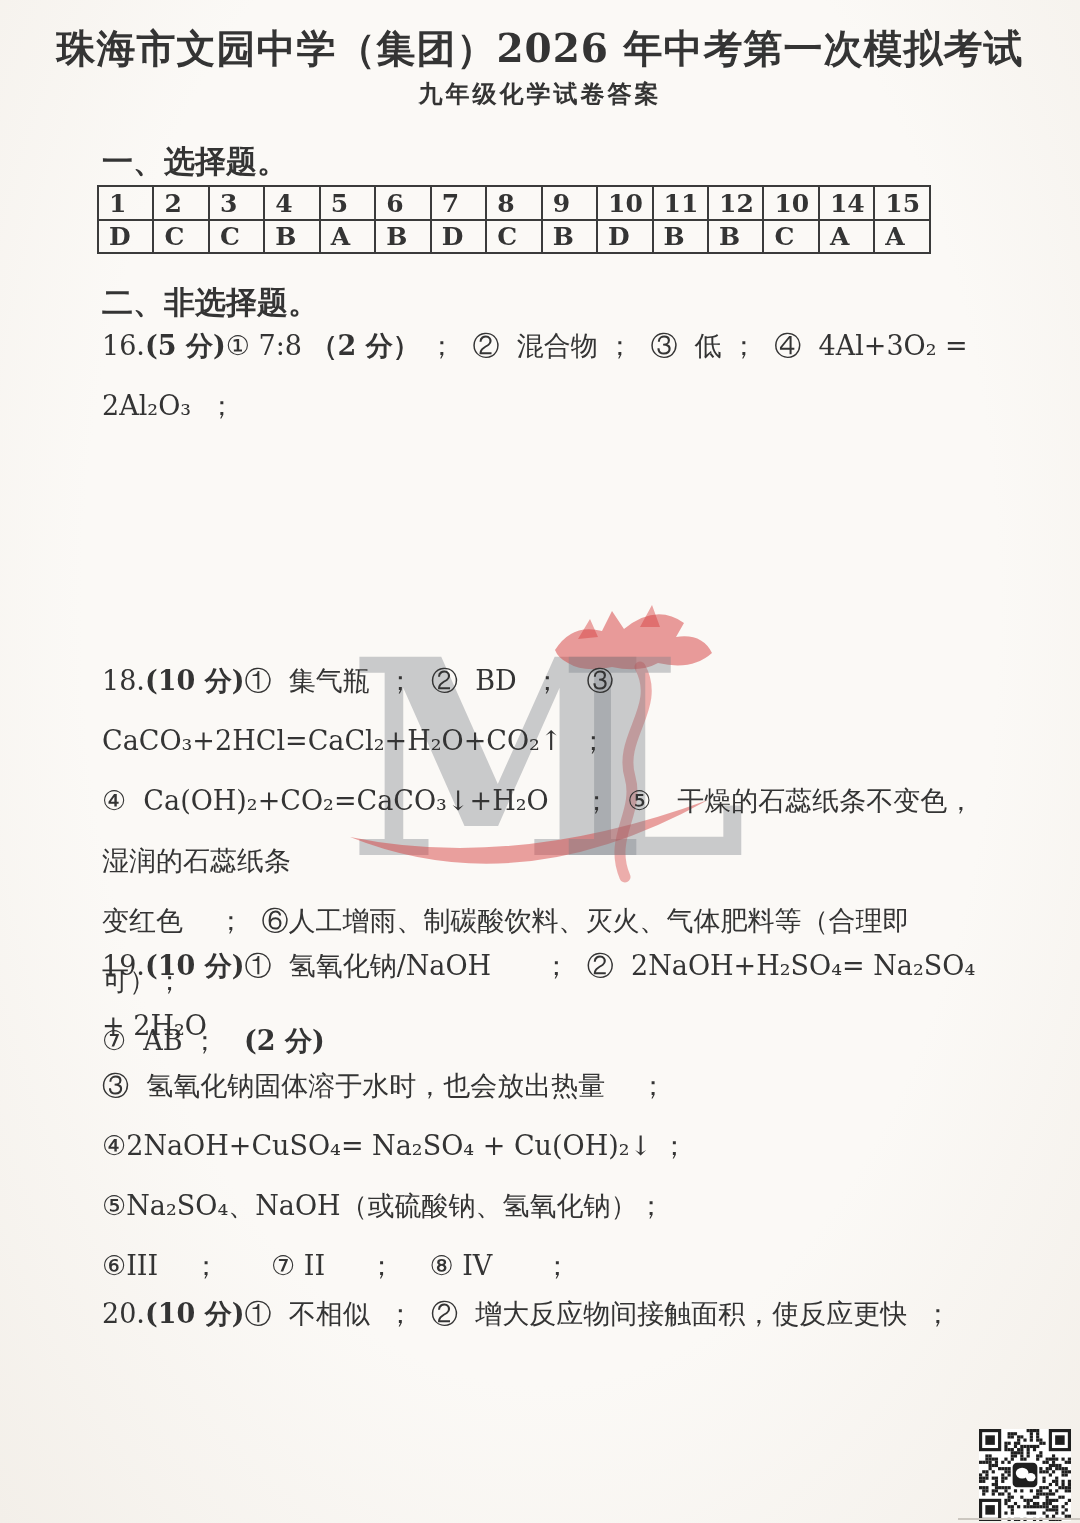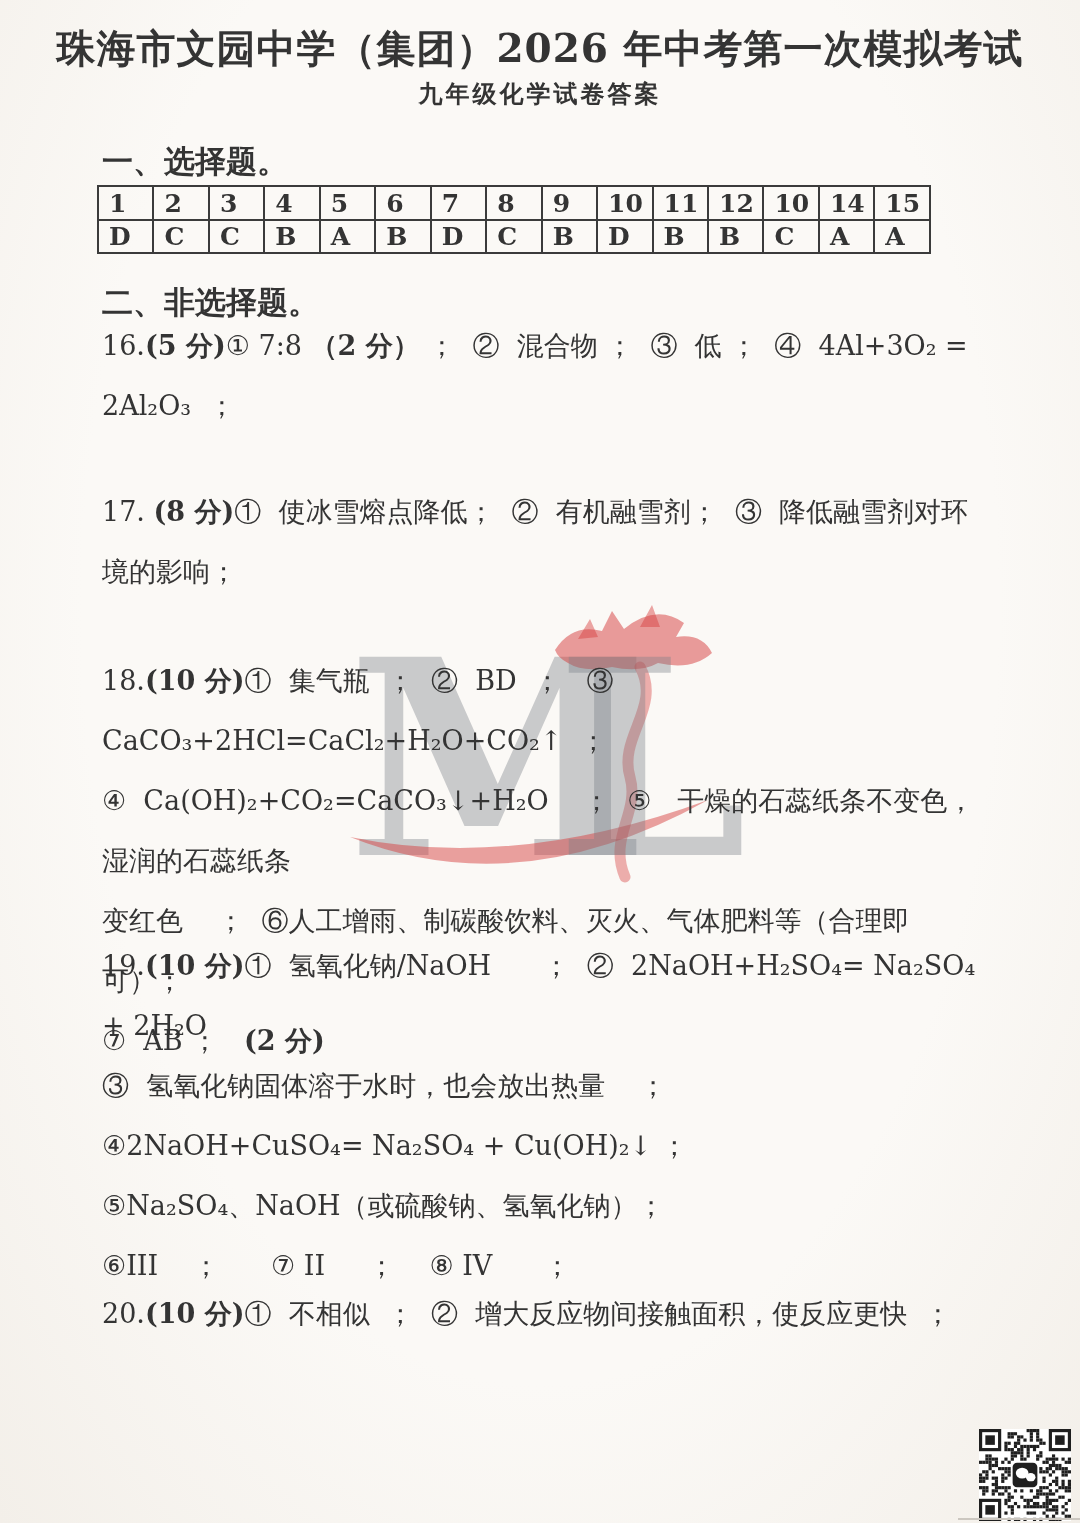--- a/index.html
+++ b/index.html
@@ -126,21 +126,21 @@
             <td>C</td>
             <td>A</td>
             <td>A</td>
           </tr>
       </tbody>
     </table>
 
     <div class="abs sec-heading sec-2">二、非选择题。</div>
 
     <div class="abs qblock q16"><div class="q-line"><span>16.</span><span class="bold">(5 分)</span><span>① 7:8 </span><span class="bold">（2 分）</span><span> ；  ②  混合物 ；  ③  低 ；  ④  4Al+3O₂ = 2Al₂O₃  ；</span></div></div>
-    <div class="abs qblock q17"><div class="q-line"><span>17. </span><span class="bold">(8 分)</span><span>①  使冰雪熔点降低；  ②  有机融雪剂；  ③  降低融雪剂对环境的影响；</span></div></div>
+    <div class="abs qblock q17"></div>
     <div class="abs qblock q18"><div class="q-line"><span>18.</span><span class="bold">(10 分)</span><span>①  集气瓶  ；  ②  BD  ；   ③  CaCO₃+2HCl=CaCl₂+H₂O+CO₂↑  ；</span></div><div class="q-line"><span>④  Ca(OH)₂+CO₂=CaCO₃↓+H₂O    ；  ⑤   干燥的石蕊纸条不变色，湿润的石蕊纸条</span></div><div class="q-line"><span>变红色    ；  ⑥人工增雨、制碳酸饮料、灭火、气体肥料等（合理即可）；</span></div><div class="q-line"><span>⑦  AB ；   </span><span class="bold">(2 分)</span></div></div>
     <div class="abs qblock q19"><div class="q-line"><span>19.</span><span class="bold">(10 分)</span><span>①  氢氧化钠/NaOH      ；  ②  2NaOH+H₂SO₄= Na₂SO₄ + 2H₂O</span></div><div class="q-line"><span>③  氢氧化钠固体溶于水时，也会放出热量    ；</span></div><div class="q-line"><span>④2NaOH+CuSO₄= Na₂SO₄ + Cu(OH)₂↓ ；</span></div><div class="q-line"><span>⑤Na₂SO₄、NaOH（或硫酸钠、氢氧化钠）；</span></div><div class="q-line"><span>⑥III    ；      ⑦ II     ；    ⑧ IV      ；</span></div></div>
     <div class="abs qblock q20"><div class="q-line"><span>20.</span><span class="bold">(10 分)</span><span>①  不相似  ；  ②  增大反应物间接触面积，使反应更快  ；</span></div></div>
 
     <div class="abs qr">
       <svg width="92" height="92" viewBox="0 0 29 29">
           <rect x="0" y="0" width="29" height="29" fill="#ffffff"></rect>
           <rect x="15" y="0" width="1" height="1" fill="#1f1f1f"></rect>
           <rect x="16" y="0" width="1" height="1" fill="#1f1f1f"></rect>
           <rect x="17" y="0" width="1" height="1" fill="#1f1f1f"></rect>

